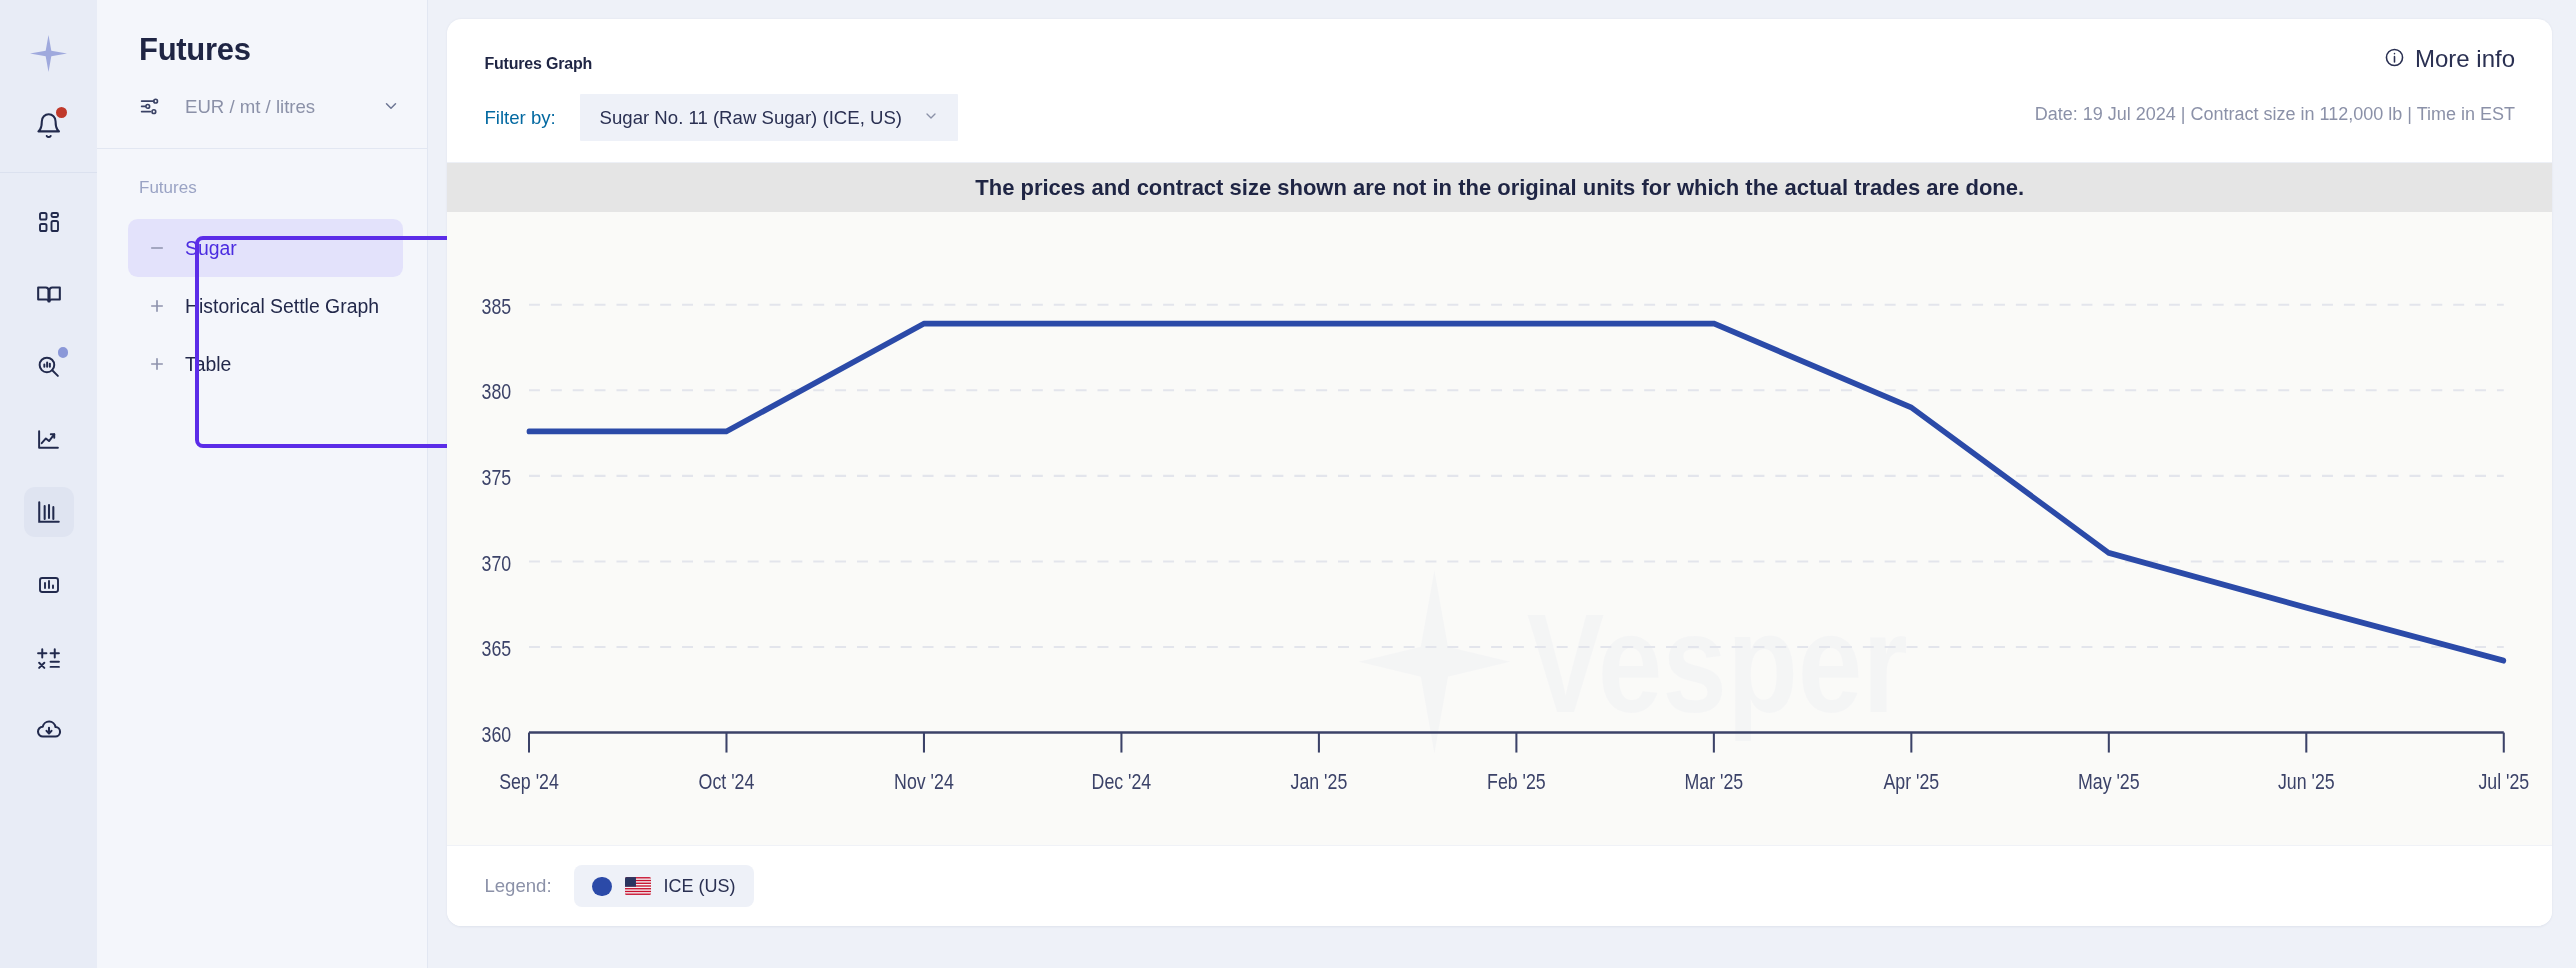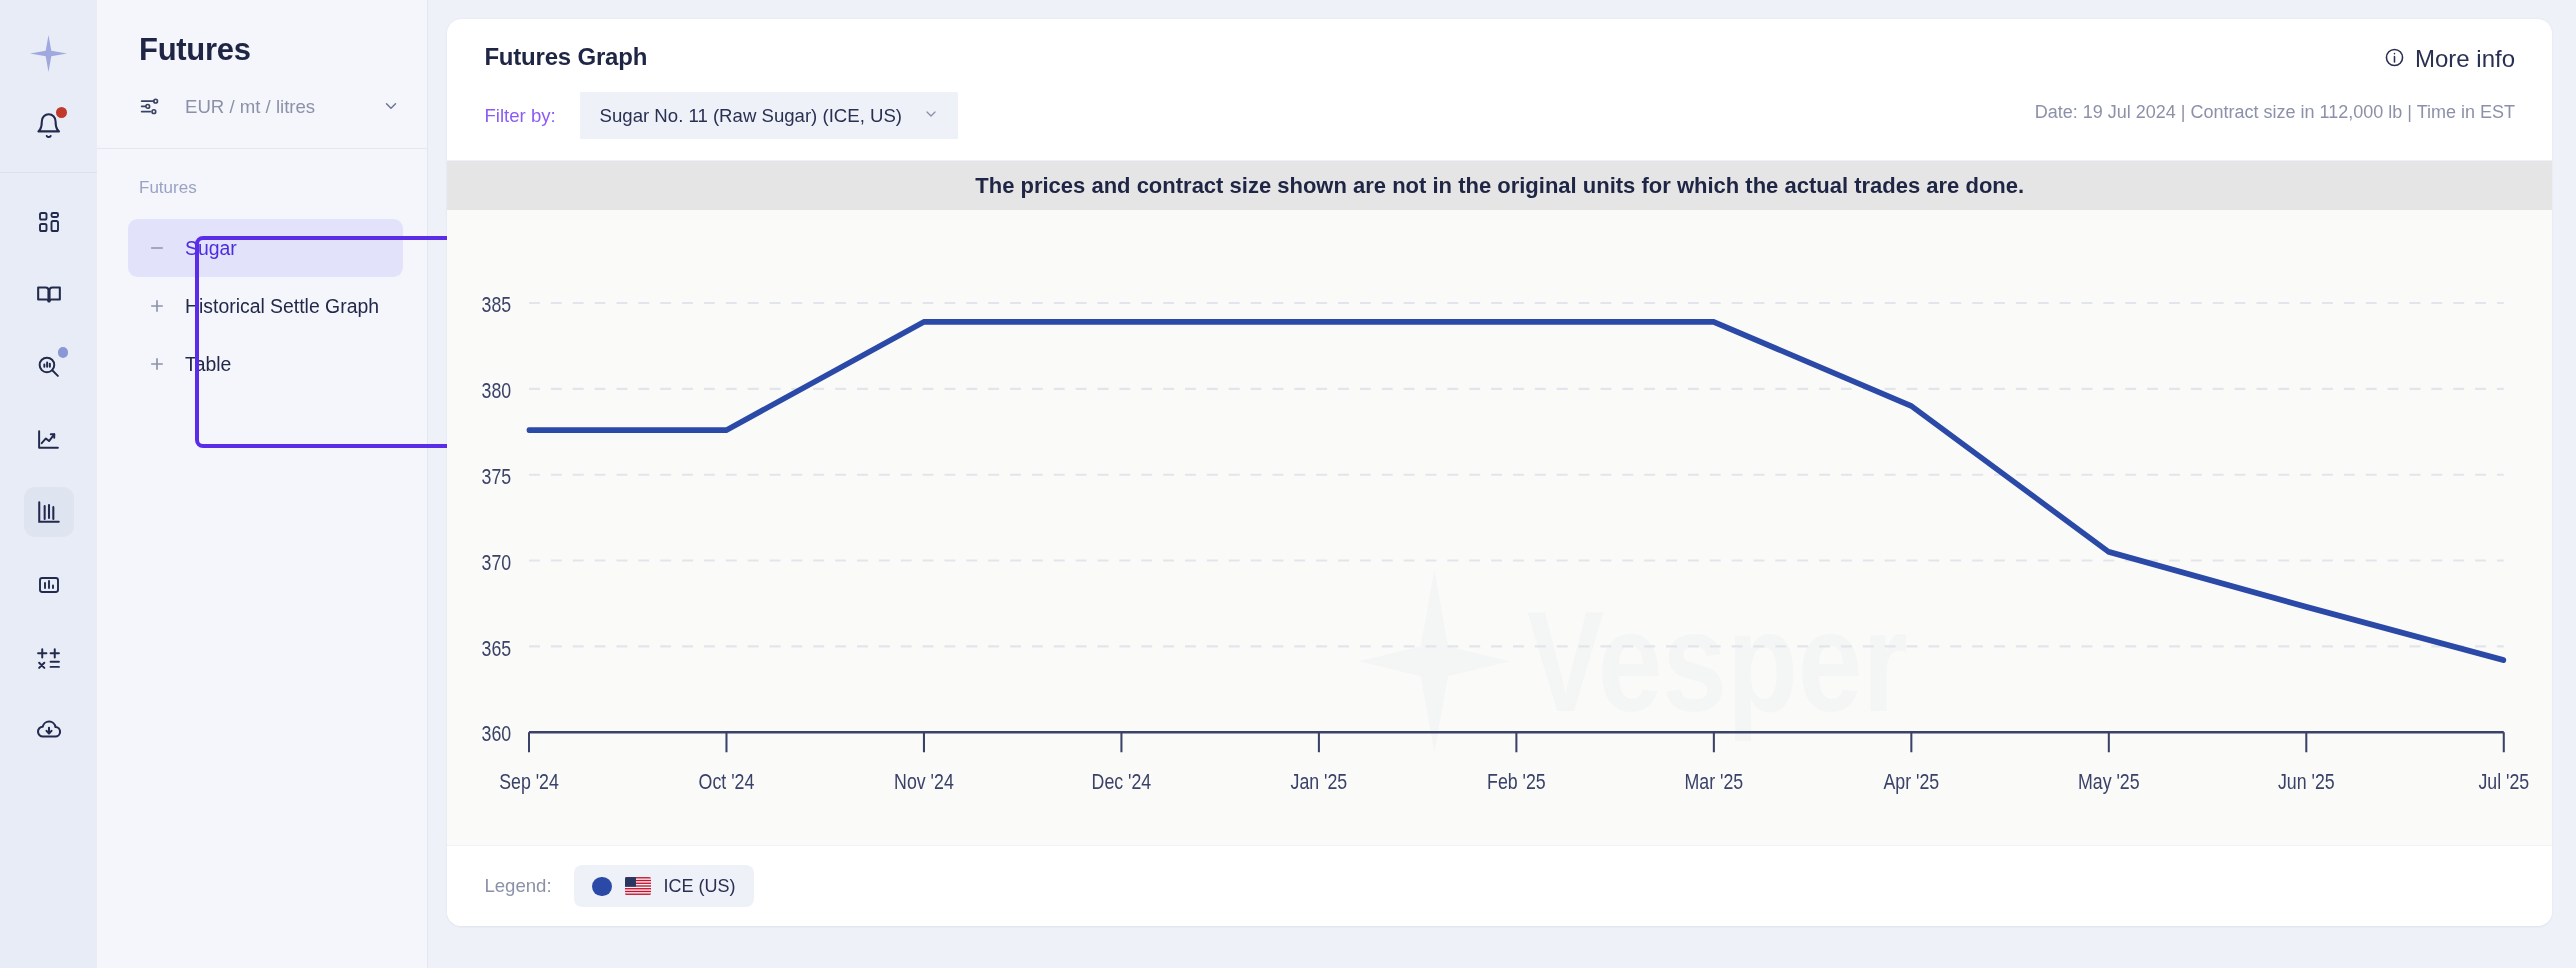--- a/index.html
+++ b/index.html
@@ -78,32 +78,32 @@
   
   .main {
     flex: 1; height: 968px; padding: 19.4px 24px 24px 19.4px;
   }
   .card {
     background: #ffffff; border-radius: 14.5px; height: 907px;
     box-shadow: 0 0.8px 2.4px rgba(30,40,80,.07);
     display: flex; flex-direction: column; overflow: hidden;
   }
   .card-head { padding: 24px 37px 0 37px; position: relative; }
-  .card-title { font-size: 24px; font-weight: 700; color: #1f2544; letter-spacing:-0.2px; }
+  .card-title { font-size: 16px; font-weight: 700; color: #1f2544; letter-spacing:-0.2px;margin-top:12px; }
   .more-info {
     position: absolute; right: 37px; top: 26px;
     display: flex; align-items: center; gap: 9.7px; cursor: pointer;
   }
   .more-info-label { font-size: 24px; color: #2a3052; }
 
   .filter-row {
     display:flex; align-items:center; gap: 18px;
     padding: 21px 37px 0 37px; position: relative;
   }
-  .filter-label { font-size: 18.6px; color: #8b5cf6; margin-right: 6.5px; }
+  .filter-label { font-size: 18.6px; color: #0369a1; margin-right: 6.5px; }
   .pill {
     background: #eef1f8; border-radius: 1px; height: 47px;
     display:flex; align-items:center; gap: 21px; padding: 0 19.4px;
     cursor: pointer;
   }
   .pill-text { font-size: 18.6px; color: #2a3052; white-space: nowrap; }
   .pill2 { min-width: 242px; justify-content: space-between; }
   .meta-line {
     position:absolute; right: 37px; top: 31px;
     font-size: 18px; color: #8b91a8; white-space: nowrap;

